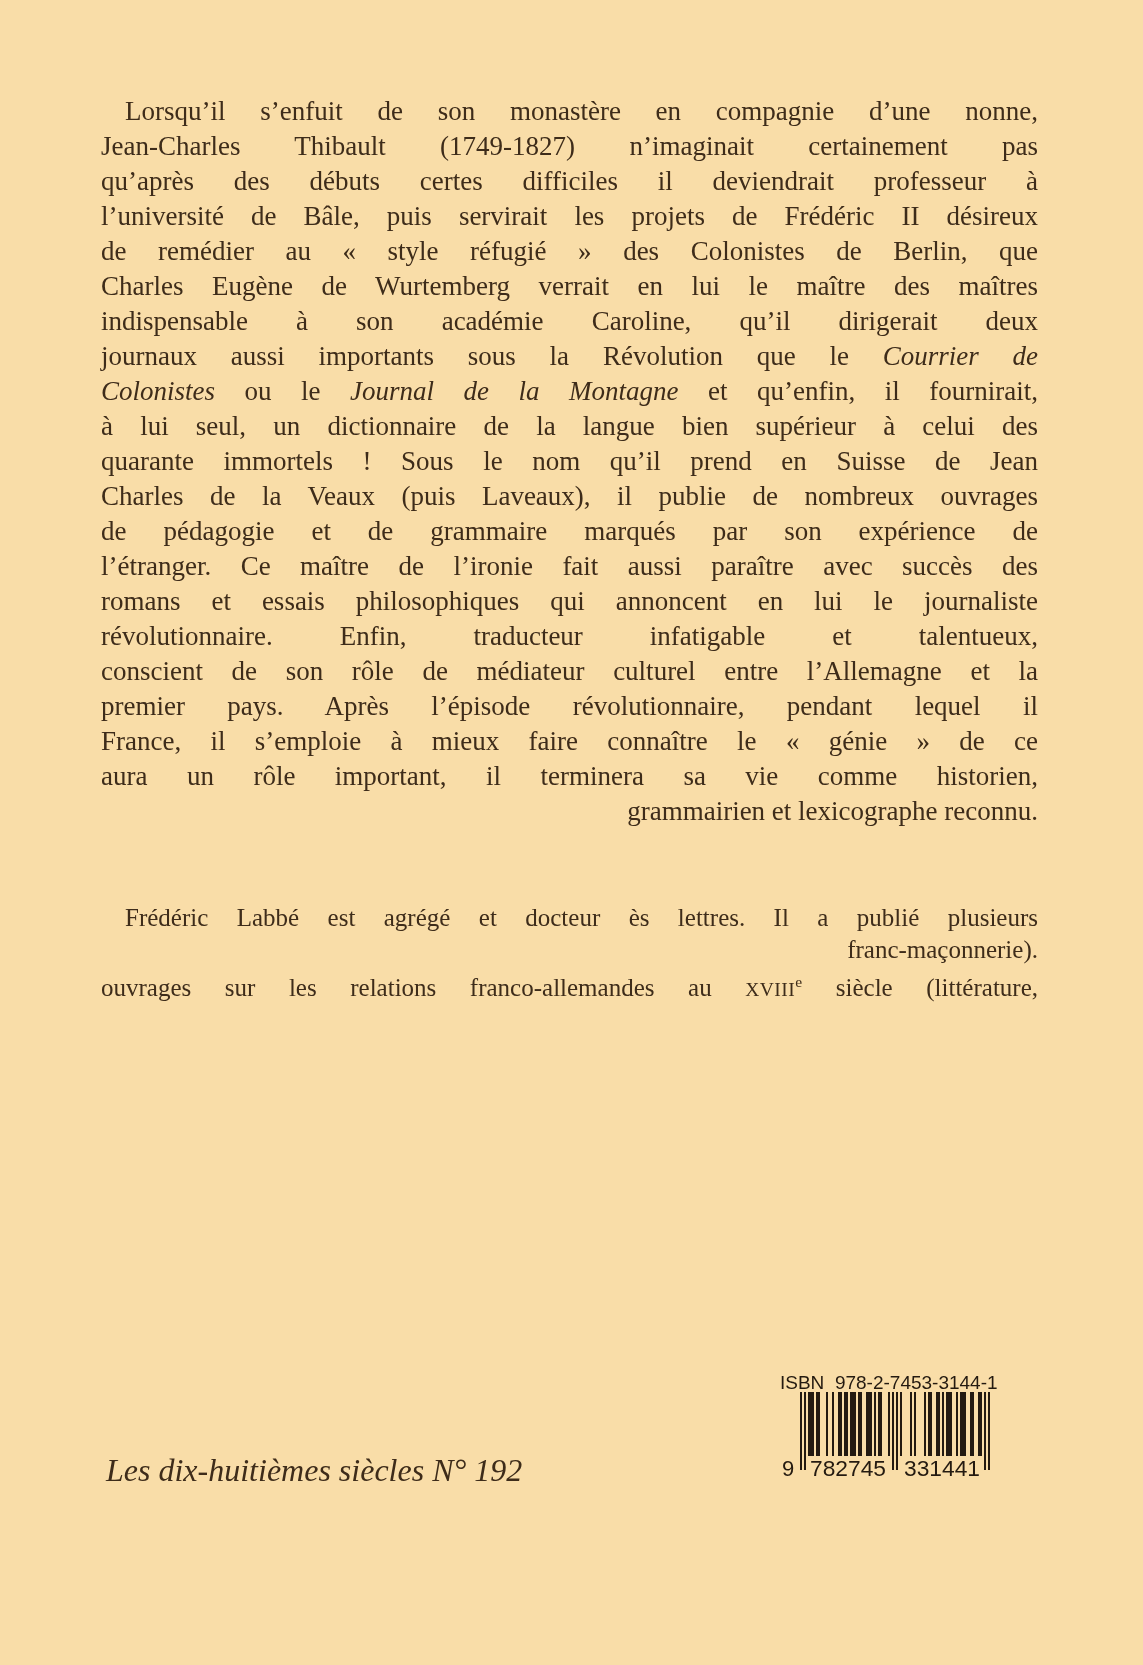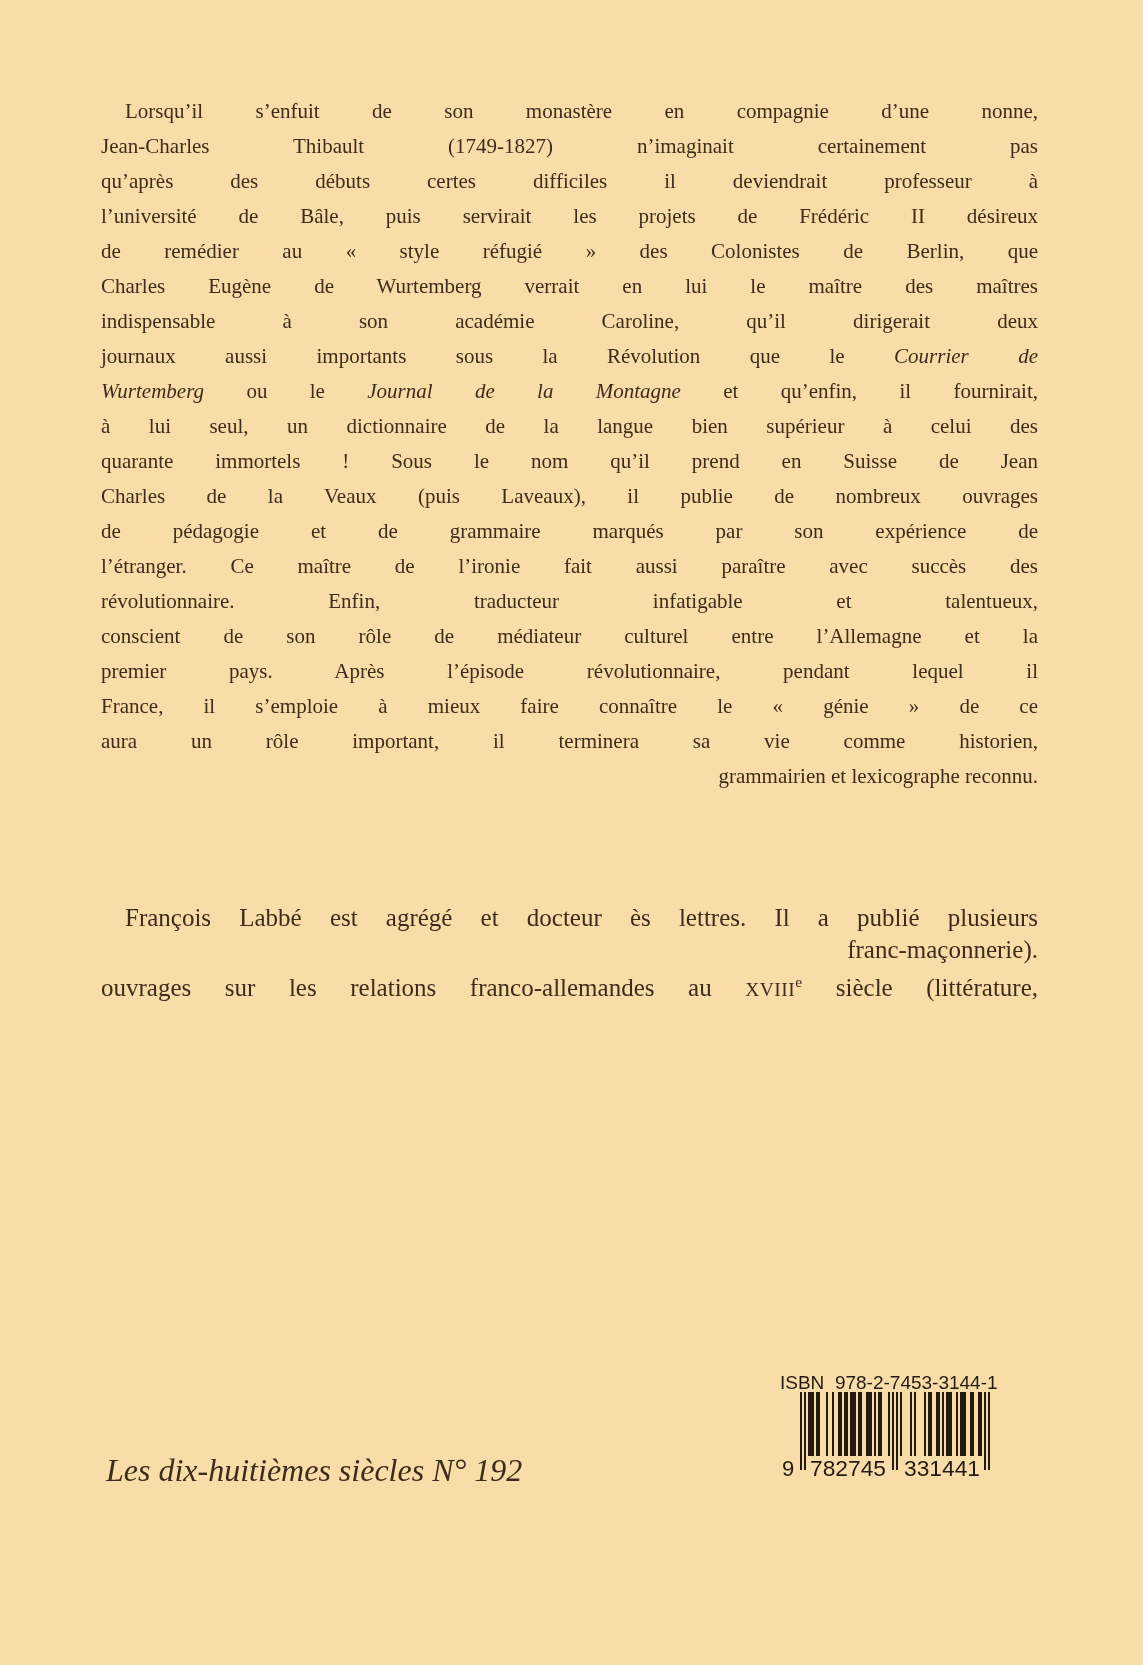--- a/index.html
+++ b/index.html
@@ -7,21 +7,21 @@
   .page{
     position:relative;
     width:1143px;height:1665px;
     background:var(--paper,#F9DDA8);
     color:var(--ink,#3E2C1A);
     overflow:hidden;
   }
   .serif{font-family:"Liberation Serif",serif;}
   .main-text{
     position:absolute;left:101px;top:94px;width:937px;
-    font-size:21px;line-height:35px;
+    font-size:27px;line-height:35px;
   }
   .author-text{
     position:absolute;left:101px;top:902px;width:937px;
     font-size:25px;line-height:32px;
   }
   .tline{text-align:right;}
   .tline.just{text-align:justify;text-align-last:justify;}
   .tline.ind{text-indent:24px;}
   .it{font-style:italic;}
   .sc{font-size:0.78em;letter-spacing:0.5px;}
@@ -50,36 +50,37 @@
 <div class="page" style="--paper: #F9DDA8; --ink: #3E2C1A; --bc-ink: #241A10;">
   <div class="main-text serif">
       <div class="tline just ind"><span>Lorsqu’il s’enfuit de son monastère en compagnie d’une nonne,</span></div>
       <div class="tline just"><span>Jean-Charles Thibault (1749-1827) n’imaginait certainement pas</span></div>
       <div class="tline just"><span>qu’après des débuts certes difficiles il deviendrait professeur à</span></div>
       <div class="tline just"><span>l’université de Bâle, puis servirait les projets de Frédéric II désireux</span></div>
       <div class="tline just"><span>de remédier au « style réfugié » des Colonistes de Berlin, que</span></div>
       <div class="tline just"><span>Charles Eugène de Wurtemberg verrait en lui le maître des maîtres</span></div>
       <div class="tline just"><span>indispensable à son académie Caroline, qu’il dirigerait deux</span></div>
       <div class="tline just"><span>journaux aussi importants sous la Révolution que le </span><span class="it">Courrier de</span></div>
-      <div class="tline just"><span class="it">Wurtemberg</span><span> ou le </span><span class="it">Journal de la Montagne</span><span> et qu’enfin, il fournirait,</span></div>
+      <div class="tline just"><span class="it">Colonistes</span><span> ou le </span><span class="it">Journal de la Montagne</span><span> et qu’enfin, il fournirait,</span></div>
       <div class="tline just"><span>à lui seul, un dictionnaire de la langue bien supérieur à celui des</span></div>
       <div class="tline just"><span>quarante immortels ! Sous le nom qu’il prend en Suisse de Jean</span></div>
       <div class="tline just"><span>Charles de la Veaux (puis Laveaux), il publie de nombreux ouvrages</span></div>
       <div class="tline just"><span>de pédagogie et de grammaire marqués par son expérience de</span></div>
       <div class="tline just"><span>l’étranger. Ce maître de l’ironie fait aussi paraître avec succès des</span></div>
+      <div class="tline just"><span>romans et essais philosophiques qui annoncent en lui le journaliste</span></div>
       <div class="tline just"><span>révolutionnaire. Enfin, traducteur infatigable et talentueux,</span></div>
       <div class="tline just"><span>conscient de son rôle de médiateur culturel entre l’Allemagne et la</span></div>
       <div class="tline just"><span>premier pays. Après l’épisode révolutionnaire, pendant lequel il</span></div>
       <div class="tline just"><span>France, il s’emploie à mieux faire connaître le « génie » de ce</span></div>
       <div class="tline just"><span>aura un rôle important, il terminera sa vie comme historien,</span></div>
       <div class="tline"><span>grammairien et lexicographe reconnu.</span></div>
     </div>
 
   <div class="author-text serif">
-      <div class="tline just ind"><span>François Labbé est agrégé et docteur ès lettres. Il a publié plusieurs</span></div>
+      <div class="tline just ind"><span>Frédéric Labbé est agrégé et docteur ès lettres. Il a publié plusieurs</span></div>
       <div class="tline"><span>franc-maçonnerie).</span></div>
       <div class="tline just"><span>ouvrages sur les relations franco-allemandes au </span><span class="sc">XVIII</span><span class="sup">e</span><span> siècle (littérature,</span></div>
     </div>
 
   <div class="isbn-label">ISBN  978-2-7453-3144-1</div>
 
   <svg class="barcode" width="212" height="88" viewBox="0 0 212 88">
       <rect x="20" y="0" width="2" height="78"></rect>
       <rect x="24" y="0" width="2" height="78"></rect>
       <rect x="28" y="0" width="2" height="64"></rect>

